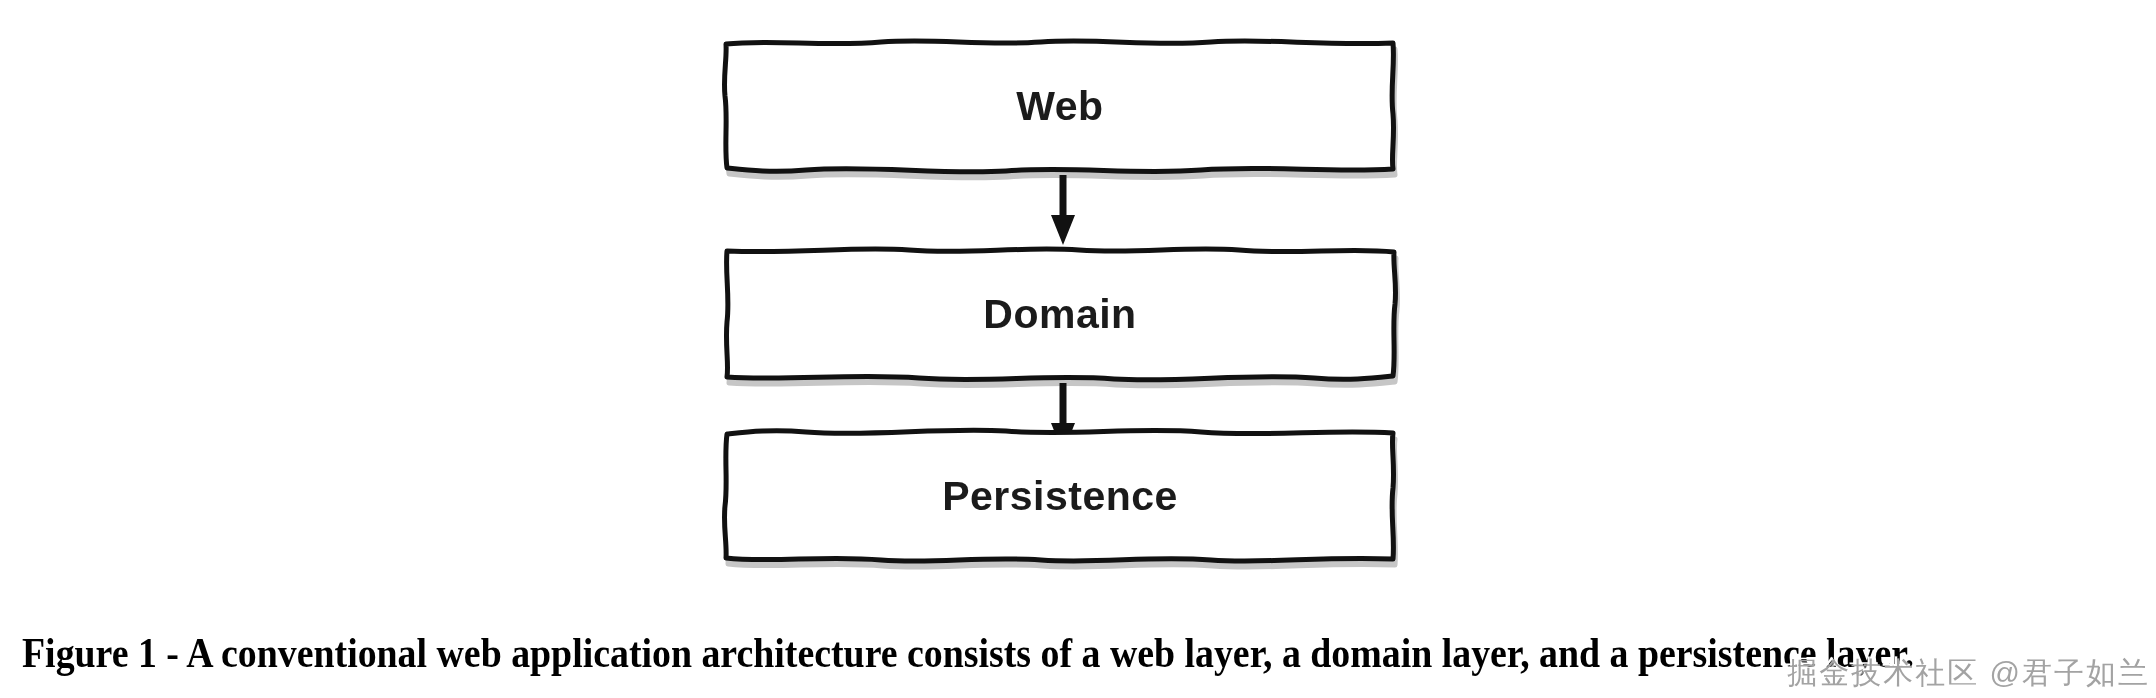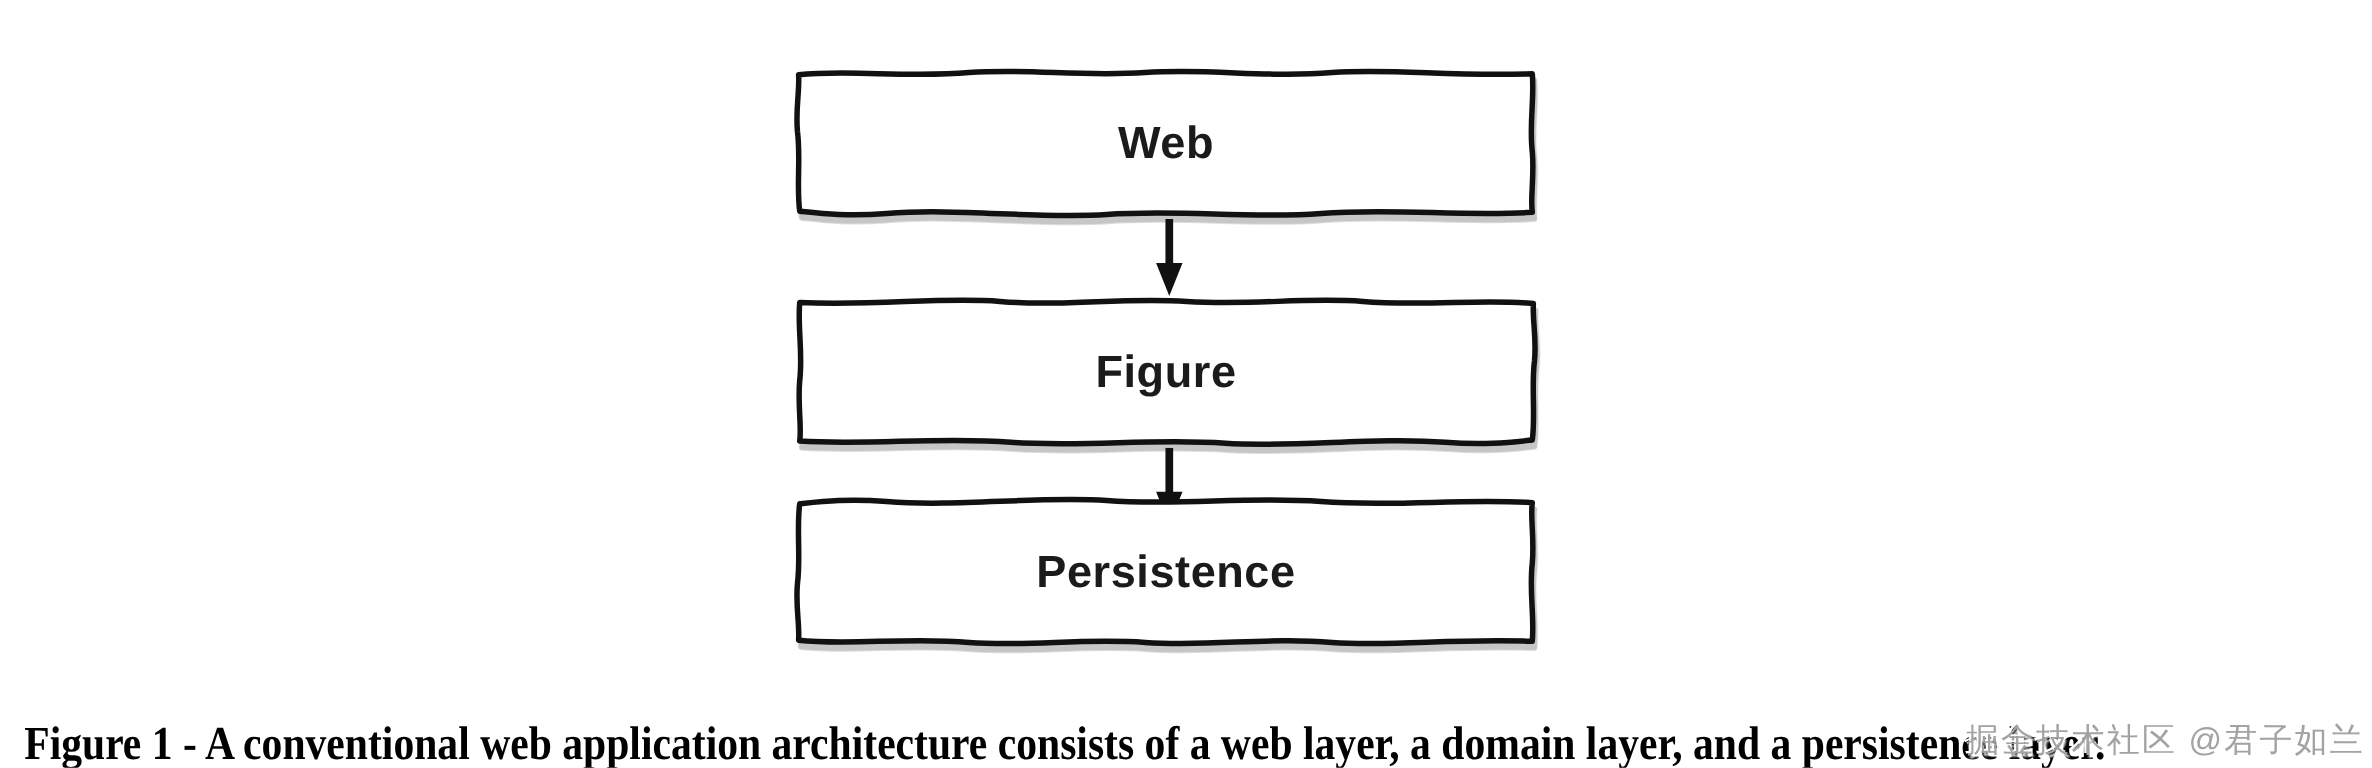--- a/index.html
+++ b/index.html
@@ -10,21 +10,20 @@
     width: 2156px;
     height: 698px;
     background: #ffffff;
     position: relative;
     overflow: hidden;
     font-family: "Liberation Sans", sans-serif;
   }
   .stage {
     position: absolute;
     inset: 0;
-    margin-top: 24px;
   }
   .layer-box {
     position: absolute;
     left: 721px;
     width: 678px;
     height: 144px;
   }
   .layer-box svg.sketch-border {
     position: absolute;
     inset: 0;
@@ -92,21 +91,21 @@
 
   <svg class="arrow" id="arrow-1" viewBox="0 0 34 70">
     <line x1="17" y1="0" x2="17" y2="44" stroke="#111111" stroke-width="7"></line>
     <polygon points="17,70 5,40 29,40" fill="#111111"></polygon>
   </svg>
 
   <div class="layer-box" id="box-domain">
     <svg class="sketch-border" viewBox="0 0 678 144" preserveAspectRatio="none">
       <path transform="translate(678,0) scale(-1,1)" d="M5,10 C50,5 105,13 160,8 C215,4 260,12 320,8 C380,4 430,13 490,8 C545,4 600,12 672,9 C674,32 669,55 672,80 C674,103 670,122 672,135 C610,139 545,131 480,136 C415,141 350,132 285,137 C220,141 150,131 85,136 C50,139 25,136 6,134 C3,112 7,85 4,62 C2,42 6,25 5,10 Z" fill="#ffffff" stroke="#111111" stroke-width="5" stroke-linejoin="round" stroke-linecap="round"></path>
     </svg>
-    <span class="label">Figure</span>
+    <span class="label">Domain</span>
   </div>
 
   <svg class="arrow" id="arrow-2" viewBox="0 0 34 70">
     <line x1="17" y1="0" x2="17" y2="44" stroke="#111111" stroke-width="7"></line>
     <polygon points="17,70 5,40 29,40" fill="#111111"></polygon>
   </svg>
 
   <div class="layer-box" id="box-persistence">
     <svg class="sketch-border" viewBox="0 0 678 144" preserveAspectRatio="none">
       <path transform="translate(0,144) scale(1,-1)" d="M5,10 C50,5 105,13 160,8 C215,4 260,12 320,8 C380,4 430,13 490,8 C545,4 600,12 672,9 C674,32 669,55 672,80 C674,103 670,122 672,135 C610,139 545,131 480,136 C415,141 350,132 285,137 C220,141 150,131 85,136 C50,139 25,136 6,134 C3,112 7,85 4,62 C2,42 6,25 5,10 Z" fill="#ffffff" stroke="#111111" stroke-width="5" stroke-linejoin="round" stroke-linecap="round"></path>

